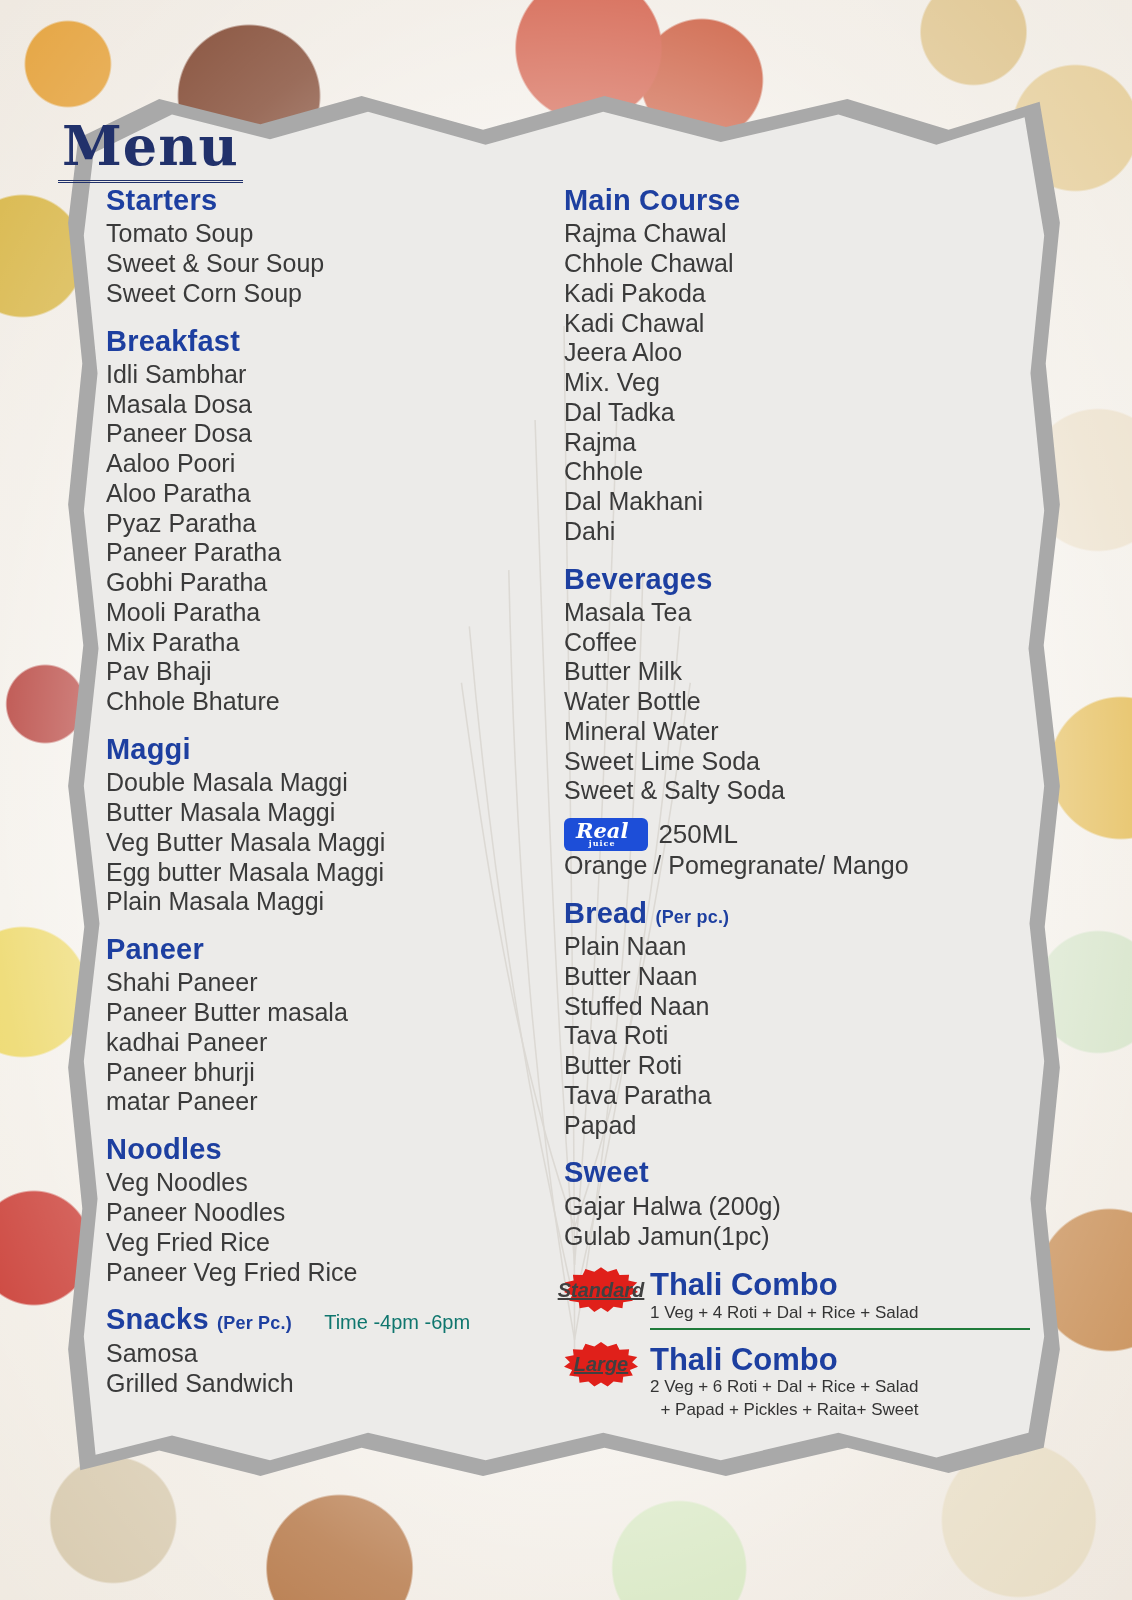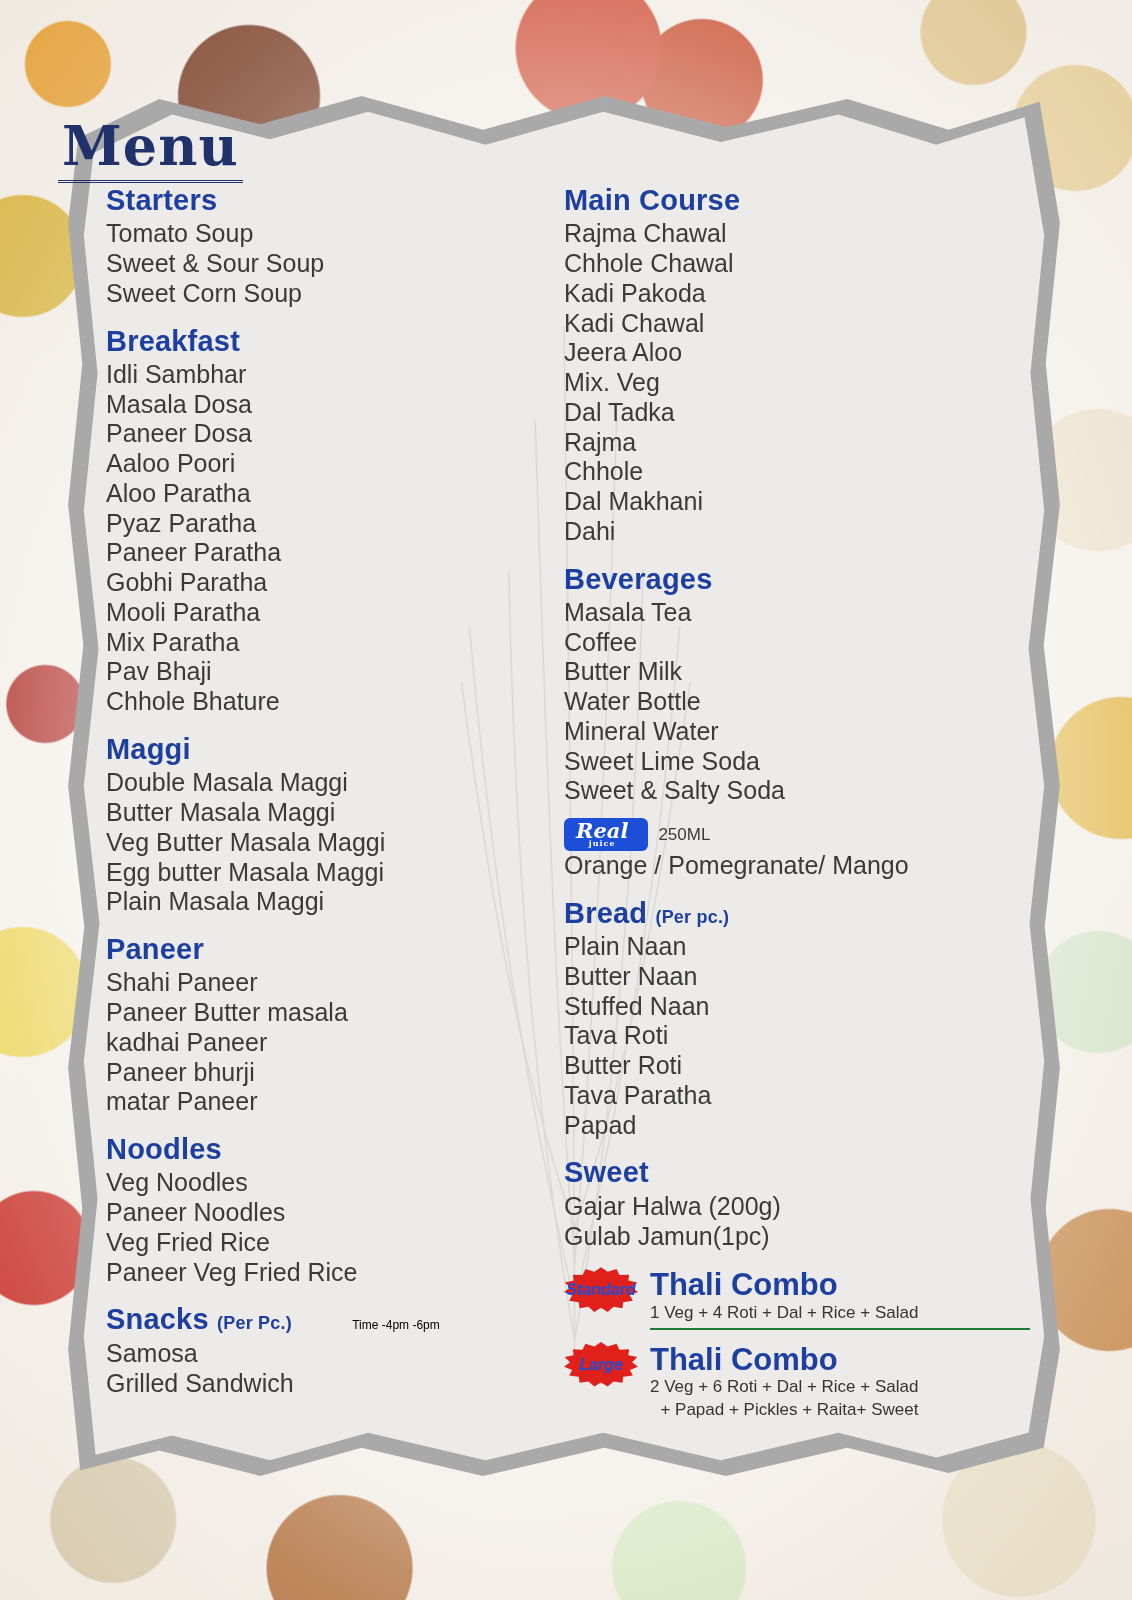--- a/index.html
+++ b/index.html
@@ -134,24 +134,24 @@
     letter-spacing: 0.2px;
     margin: 0 0 2px 0;
     line-height: 1.15;
   }
   .sec-head .sub {
     font-size: 18px;
     font-weight: 700;
     color: #1d3fa0;
   }
   .sec-head .note {
-    font-size: 12px;
+    font-size: 20px;
     font-weight: 400;
-    color: #000000;
-    margin-left: 52px;
+    color: #0f766e;
+    margin-left: 24px;
     letter-spacing: 0;
   }
   .item {
     font-size: 25px;
     color: #3a3a3a;
     line-height: 1.19;
     white-space: nowrap;
   }
   .item .paren {
     color: #c0392b;
@@ -180,21 +180,21 @@
     text-align: center;
   }
   .real-badge .tiny {
     display: block;
     font-size: 8px;
     font-style: normal;
     letter-spacing: 1px;
     margin-top: -3px;
   }
   .real-ml {
-    font-size: 17px;
+    font-size: 26px;
     color: #3a3a3a;
   }
 
   
   .thali {
     display: flex;
     align-items: flex-start;
     gap: 12px;
     margin-top: 12px;
   }
@@ -209,24 +209,25 @@
     inset: 0;
     background: #e0201a;
     clip-path: polygon(50% 0%,59% 10%,71% 4%,75% 17%,88% 16%,87% 29%,99% 33%,92% 44%,100% 54%,89% 61%,93% 73%,80% 76%,79% 89%,67% 86%,59% 97%,50% 88%,41% 97%,33% 86%,21% 89%,20% 76%,7% 73%,11% 61%,0% 54%,8% 44%,1% 33%,13% 29%,12% 16%,25% 17%,29% 4%,41% 10%);
   }
   .starburst .lbl {
     position: absolute;
     inset: 0;
     display: flex;
     align-items: center;
     justify-content: center;
-    color: #1d4ed8;
-    font-size: 16px;
+    color: #404040;
+    font-size: 20px;
     font-weight: 700;
     font-style: italic;
+    text-decoration: underline;
   }
   .thali-txt { padding-top: 2px; }
   .thali-title {
     font-size: 31px;
     font-weight: 700;
     color: #1d3fa0;
     line-height: 1.05;
   }
   .thali-desc {
     font-size: 17px;

